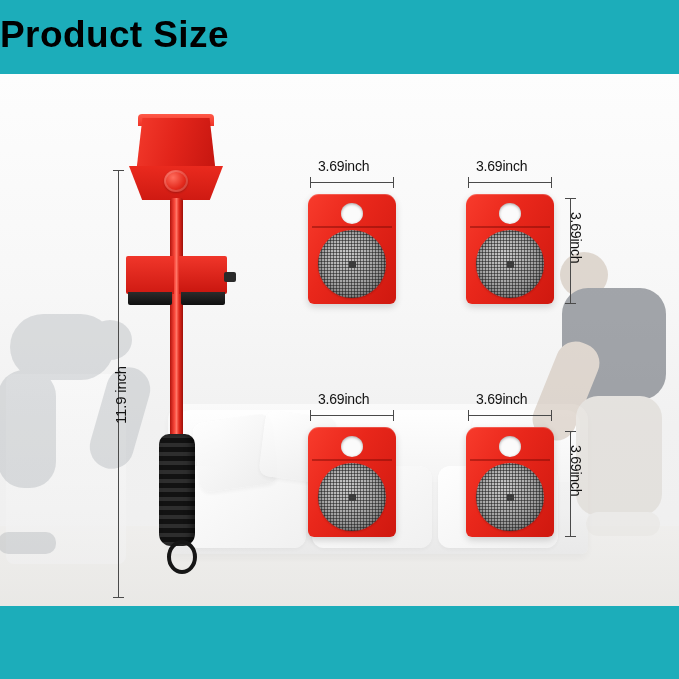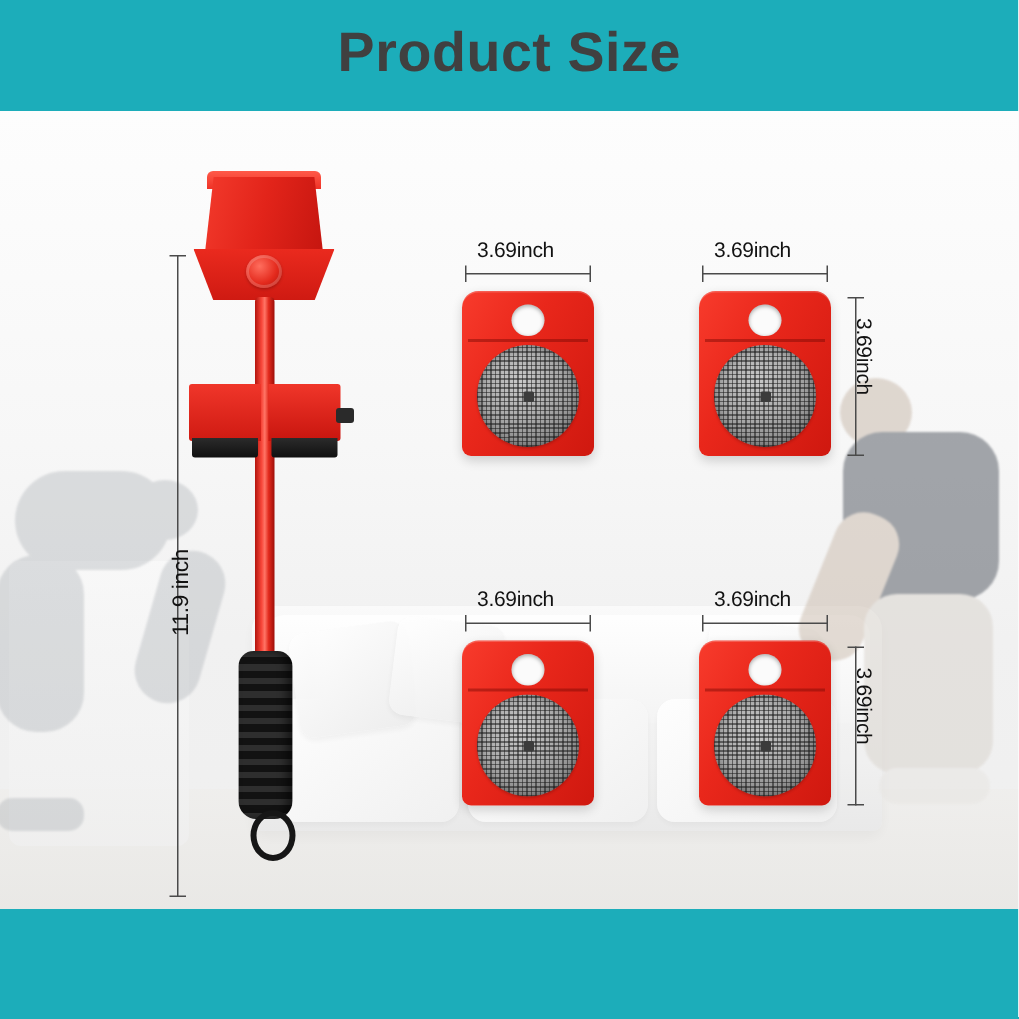--- a/index.html
+++ b/index.html
@@ -35,24 +35,24 @@
     top: 606px;
     height: 73px;
   }
   #page-title {
     position: absolute;
     left: 0;
     top: 0;
     width: 679px;
     height: 74px;
     line-height: 70px;
-    text-align: center;
+    text-align: left;
     font-size: 37px;
     font-weight: bold;
-    color: #404040;
+    color: #000000;
     letter-spacing: 0.4px;
     font-family: "Liberation Sans", sans-serif;
   }
 
   
   #stage {
     position: absolute;
     left: 0;
     top: 74px;
     width: 679px;

